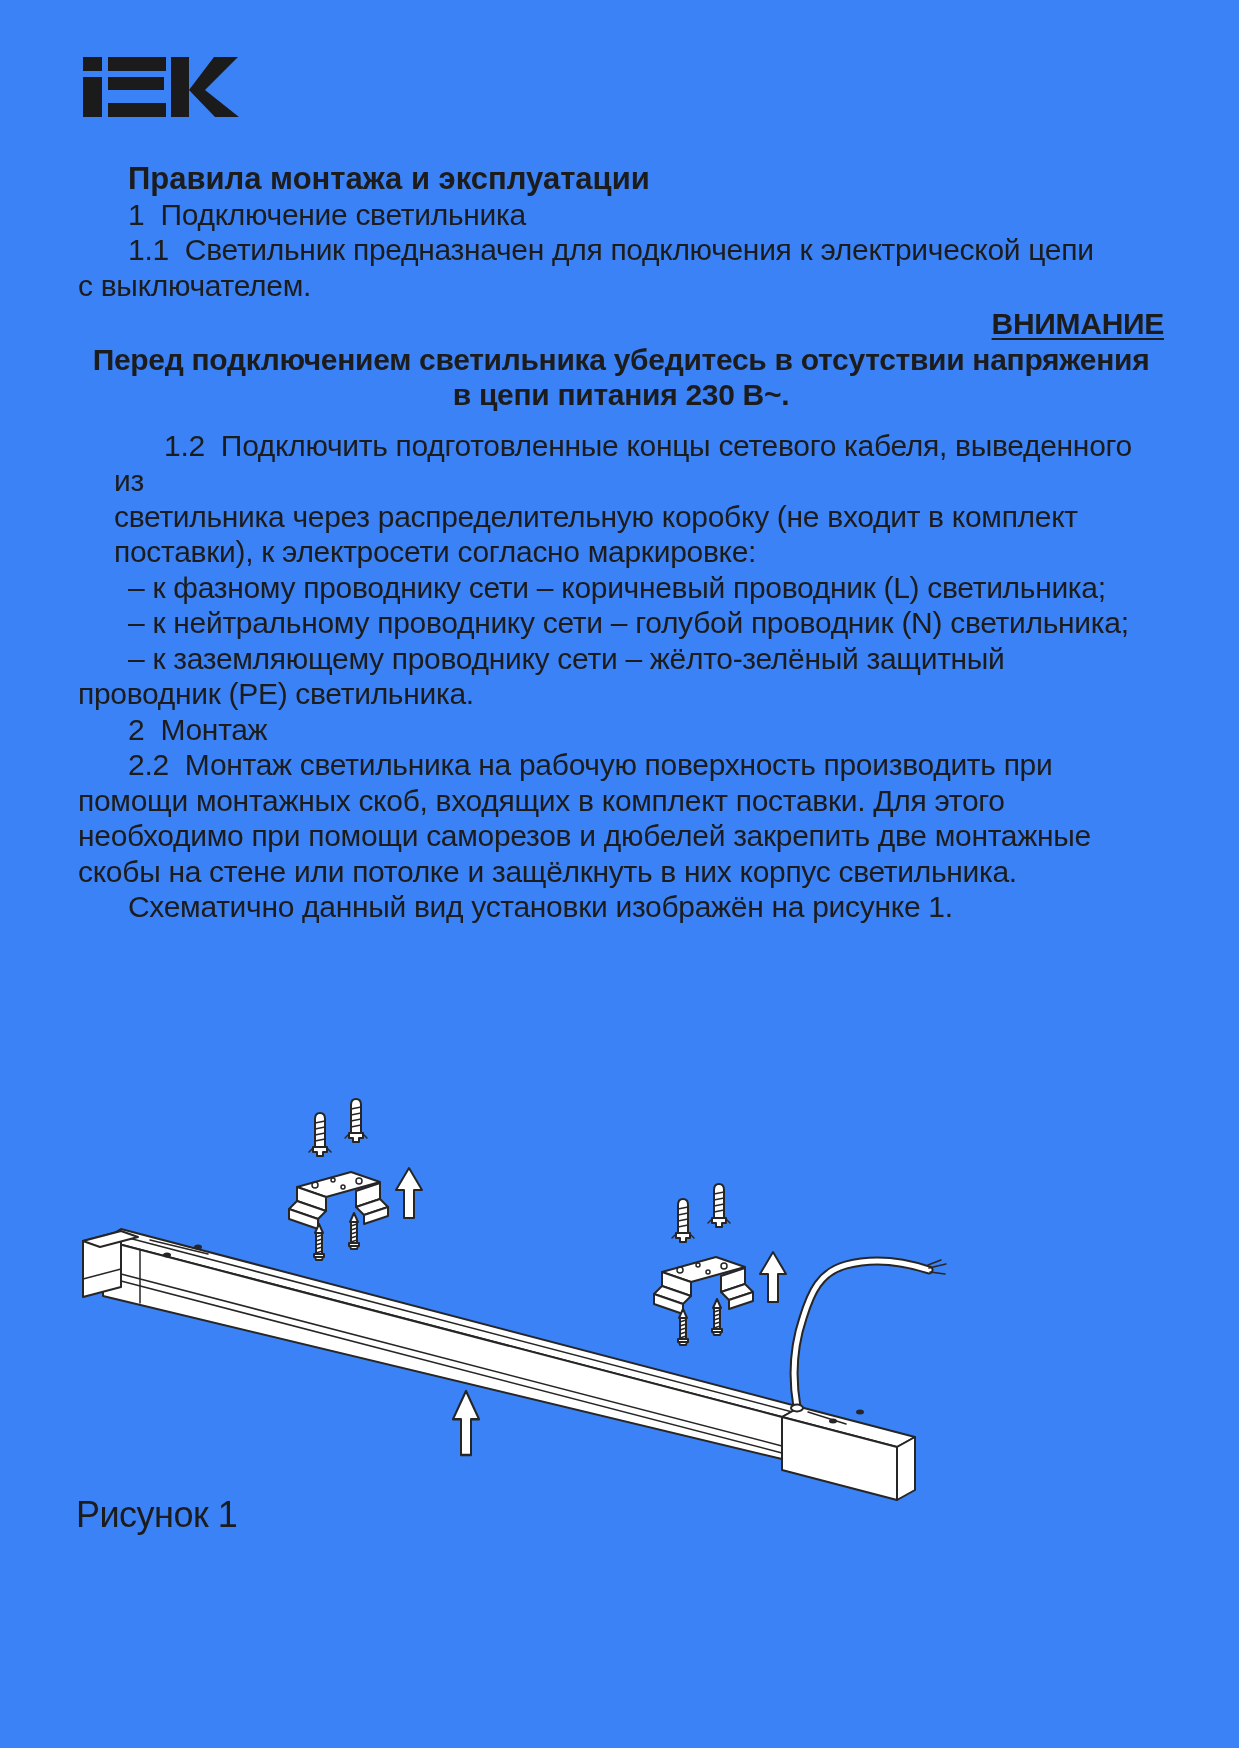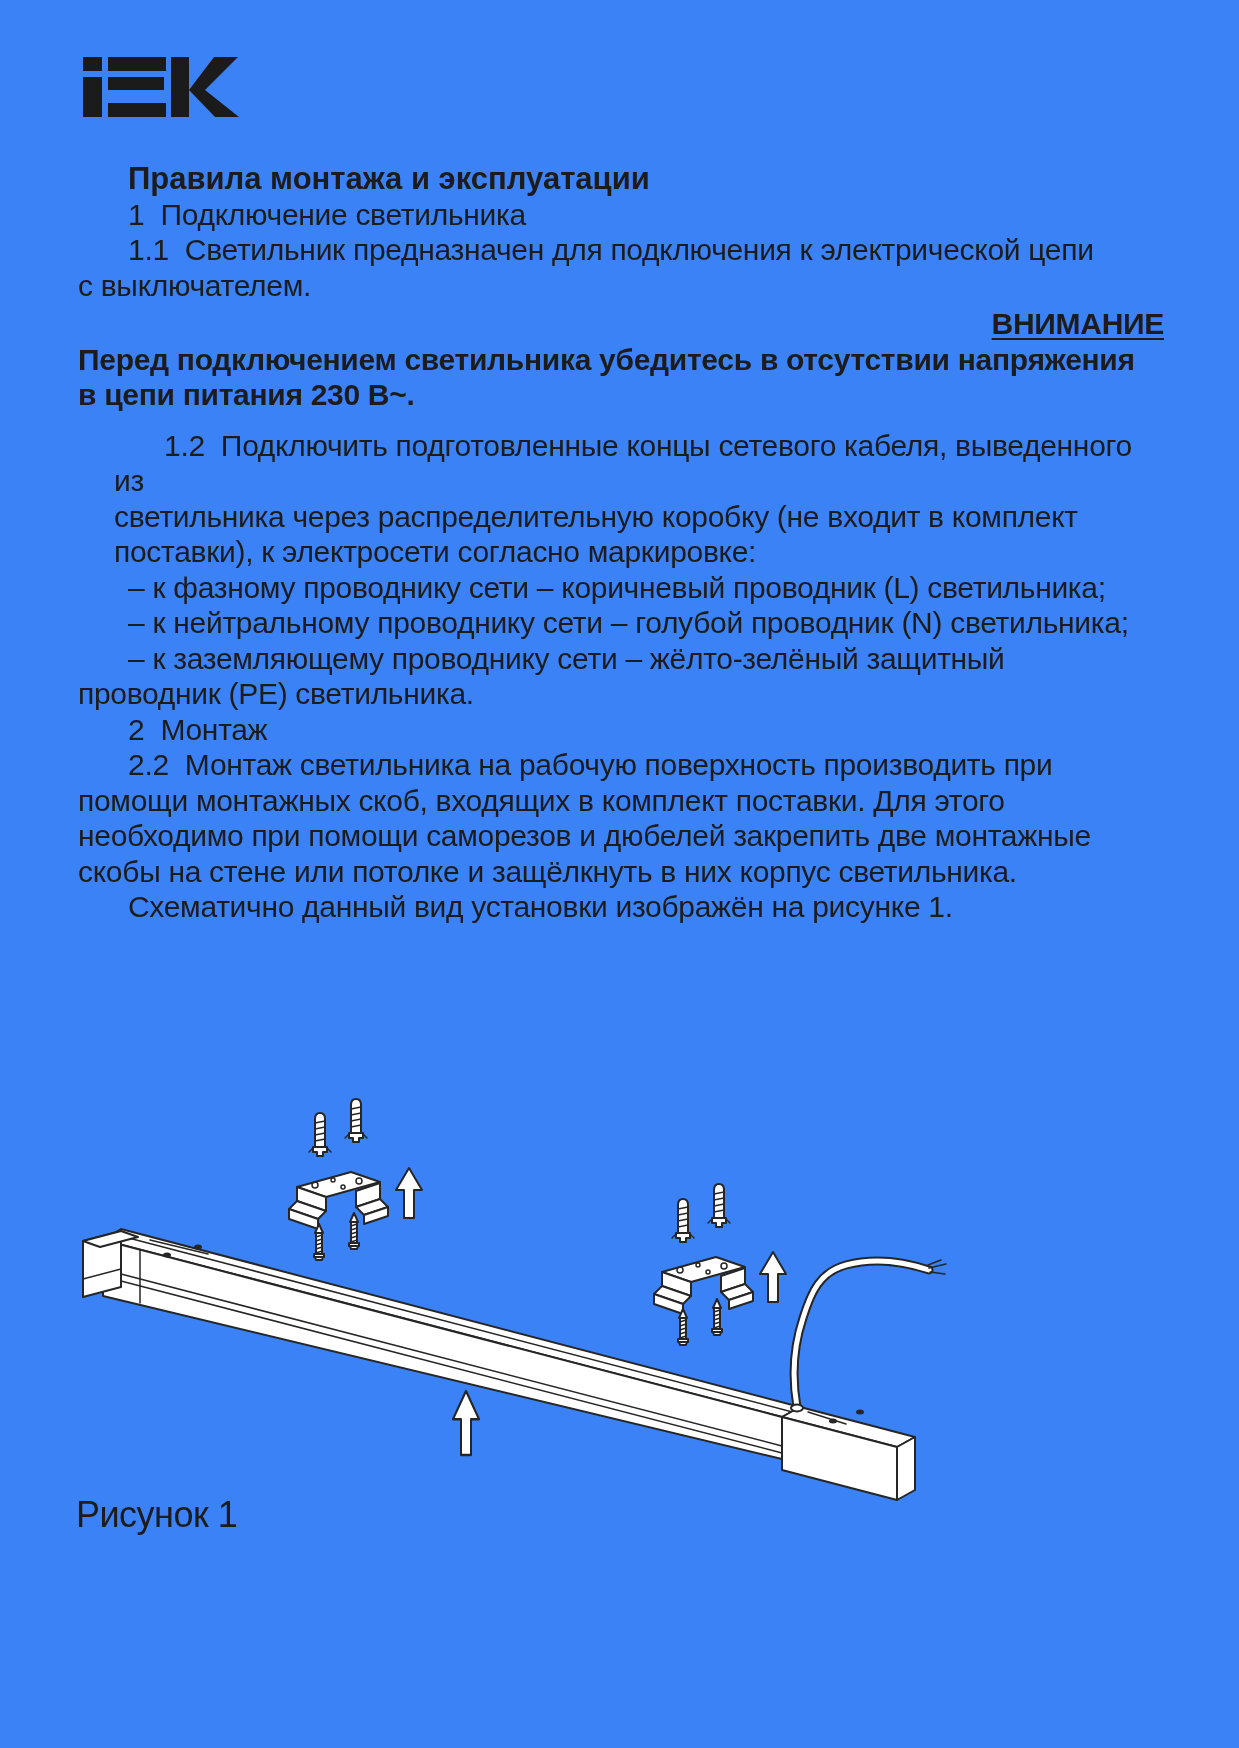--- a/index.html
+++ b/index.html
@@ -6,21 +6,21 @@
   .page{position:relative;width:1239px;height:1748px;background:#3b82f6;margin:0 auto;
         font-family:"Liberation Sans",sans-serif;color:#1c1c1c;overflow:hidden;}
   .logo{position:absolute;left:83px;top:57px;}
   .content{position:absolute;left:78px;top:161px;width:1086px;
            font-size:30px;line-height:35.5px;letter-spacing:-0.3px;}
   .para{white-space:pre-wrap;}
   .indent{text-indent:50px;}
   .doc-title{font-weight:bold;font-size:31px;text-indent:50px;letter-spacing:0;}
   .attn-head{margin-top:3px;text-align:right;font-weight:bold;
              text-decoration:underline;text-underline-offset:4px;text-decoration-thickness:2px;}
-  .attn-body{font-weight:bold;white-space:pre-wrap;}
+  .attn-body{text-align:center;font-weight:bold;white-space:pre-wrap;}
   .mt{margin-top:15px;margin-left:36px;}
   .figure-wrap{position:absolute;left:0;top:1040px;width:1239px;height:560px;}
   .figure-caption{position:absolute;left:76px;top:1494px;font-size:36px;letter-spacing:-0.5px;}
   svg .fc{fill:#ffffff;stroke:#262626;stroke-width:2;stroke-linejoin:round;}
   svg .thin{fill:none;stroke:#262626;stroke-width:1.5;stroke-linecap:round;}
   svg .dot{fill:#262626;stroke:none;}
 </style>
 </head>
 <body>
 

